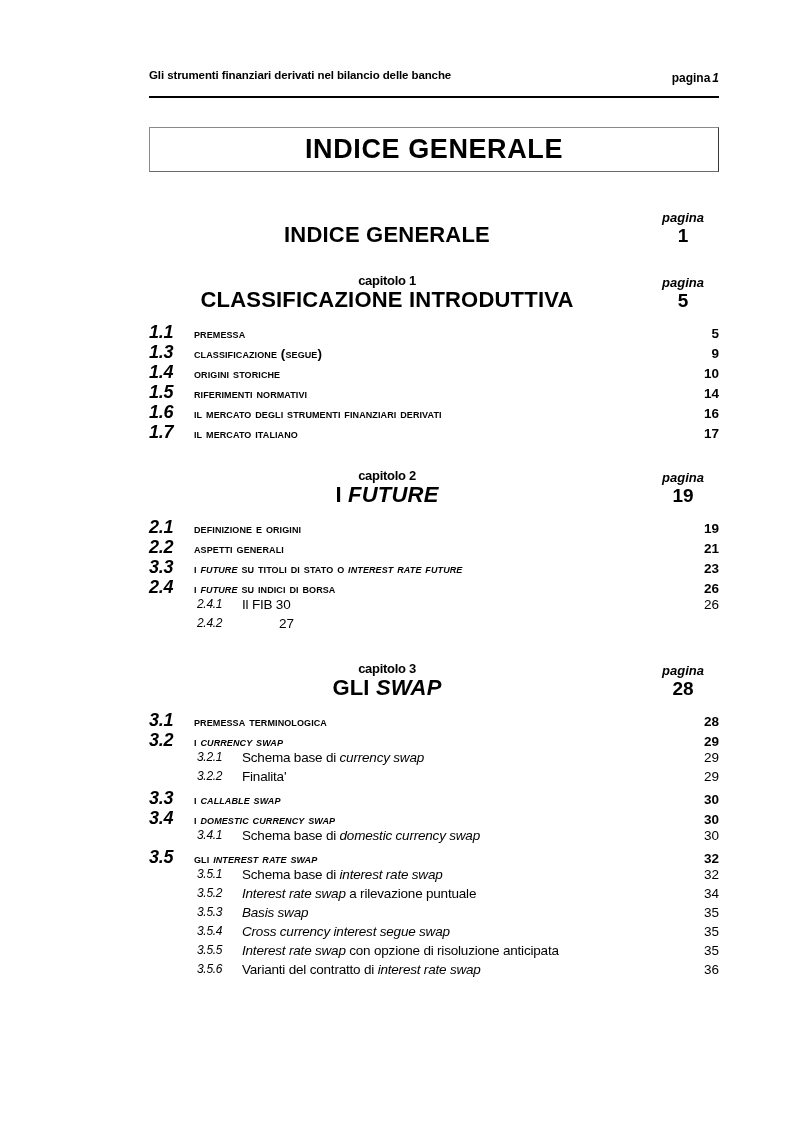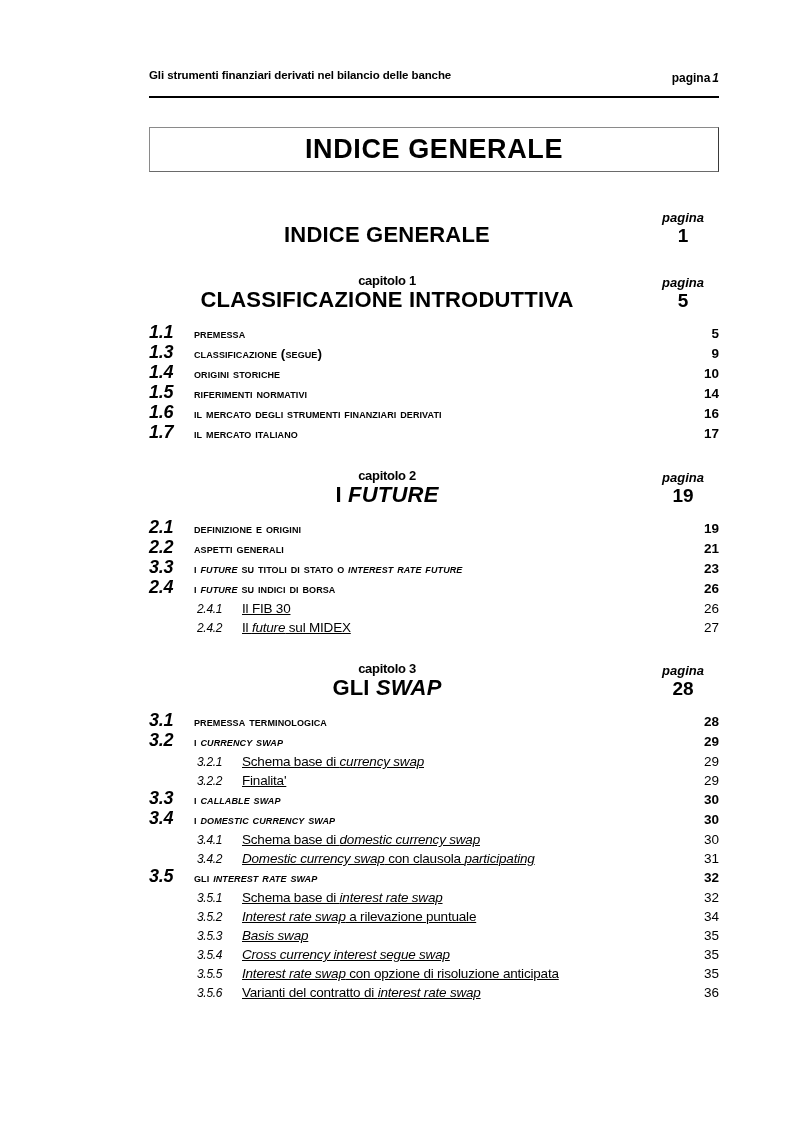--- a/index.html
+++ b/index.html
@@ -160,39 +160,38 @@
     flex: 0 0 auto;
     width: 52px;
     text-align: right;
     font-size: 13.5px;
     font-weight: bold;
   }
 
   
   .subentry {
     display: flex;
-    align-items: flex-end;
+    align-items: flex-start;
     height: 19px;
   }
   .subentry-num {
     flex: 0 0 auto;
     width: 45px;
     padding-left: 48px;
     box-sizing: content-box;
     font-size: 12px;
     font-style: italic;
     letter-spacing: -0.3px;
   }
   .subentry-label {
     flex: 1 1 auto;
     font-size: 13.5px;
     letter-spacing: -0.2px;
     white-space: nowrap;
     overflow: hidden;
-    text-decoration: underline;
   }
   .subentry-label .it { font-style: italic; }
   .subentry-page {
     flex: 0 0 auto;
     width: 52px;
     text-align: right;
     font-size: 13.5px;
   }
 
   .gap-lg { height: 26px; }
@@ -314,21 +313,20 @@
           <div class="entry-label"><span>I </span><span class="it">future</span><span> su indici di borsa</span></div>
           <div class="entry-page">26</div>
         </div>
         <div class="subentry">
           <div class="subentry-num">2.4.1</div>
           <div class="subentry-label"><span>Il FIB 30</span></div>
           <div class="subentry-page">26</div>
         </div>
         <div class="subentry">
           <div class="subentry-num">2.4.2</div>
-          <div class="subentry-label"><span>Il </span><span class="it">future</span><span> sul MIDEX</span></div>
           <div class="subentry-page">27</div>
         </div>
       </div>
 
     <div class="gap-lg"></div>
 
     <div class="chapter">
       <div class="chapter-row">
         <div class="chapter-center">
           <div class="chapter-kicker">capitolo 3</div>
@@ -371,25 +369,20 @@
         <div class="entry">
           <div class="entry-num">3.4</div>
           <div class="entry-label"><span>I </span><span class="it">domestic currency swap</span></div>
           <div class="entry-page">30</div>
         </div>
         <div class="subentry">
           <div class="subentry-num">3.4.1</div>
           <div class="subentry-label"><span>Schema base di </span><span class="it">domestic currency swap</span></div>
           <div class="subentry-page">30</div>
         </div>
-        <div class="subentry">
-          <div class="subentry-num">3.4.2</div>
-          <div class="subentry-label"><span class="it">Domestic currency swap</span><span> con clausola </span><span class="it">participating</span></div>
-          <div class="subentry-page">31</div>
-        </div>
         <div class="entry">
           <div class="entry-num">3.5</div>
           <div class="entry-label"><span>Gli </span><span class="it">interest rate swap</span></div>
           <div class="entry-page">32</div>
         </div>
         <div class="subentry">
           <div class="subentry-num">3.5.1</div>
           <div class="subentry-label"><span>Schema base di </span><span class="it">interest rate swap</span></div>
           <div class="subentry-page">32</div>
         </div>

